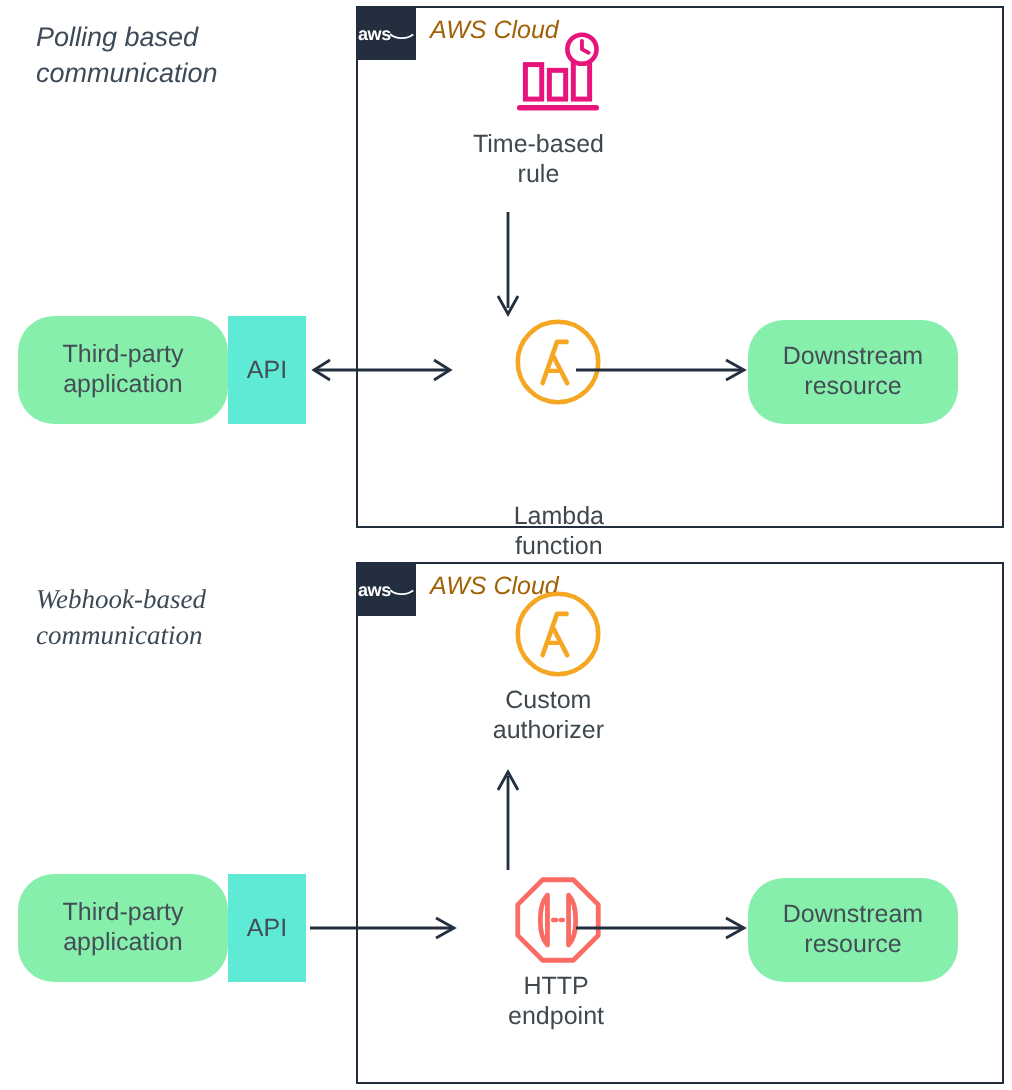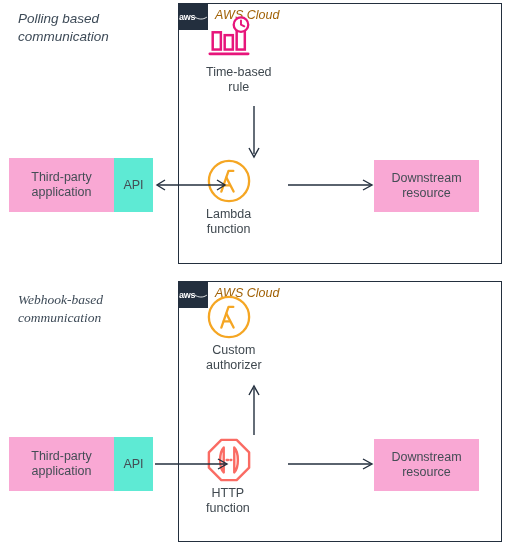--- a/index.html
+++ b/index.html
@@ -77,30 +77,30 @@
     box-sizing: border-box;
     display: flex;
     align-items: center;
     justify-content: center;
     text-align: center;
     font-size: 12.5px;
     line-height: 15px;
     color: #444d55;
     white-space: pre-line;
   }
-  .fill-blue { background: #f9a8d4; }
+  .fill-blue { background: #86efac; border-radius: 18px; }
   .fill-peach { background: #5eead4; }
 
   
   .icon-node {
     position: absolute;
     width: 96px;
     display: flex;
     flex-direction: column;
-    align-items: flex-start;
+    align-items: flex-end;
   }
   .icon-node .glyph {
     width: 46px;
     height: 46px;
     display: block;
   }
   .icon-node .caption {
     margin-top: 3px;
     font-size: 12.5px;
     line-height: 15px;
@@ -150,21 +150,21 @@
     </svg>
     <div class="caption">Time-based
 rule</div>
   </div>
 
   <svg class="connector" style="left:246px; top:106px; width:16px; height:56px;" viewBox="0 0 16 56">
     <line x1="8" y1="0" x2="8" y2="48"></line>
     <polyline points="3,42 8,51 13,42"></polyline>
   </svg>
 
-  <div class="icon-node" style="left:206px; top:158px;">
+  <div class="icon-node" style="left:206px; top:158px;gap:44px;">
     <svg class="glyph" viewBox="0 0 48 48">
       <circle cx="24" cy="24" r="21" fill="none" stroke="#f5a623" stroke-width="2.4"></circle>
       <path d="M16 35 L23.5 13.5 L28.5 13.5" stroke="#f5a623" stroke-width="2.4" fill="none" stroke-linejoin="round" stroke-linecap="round"></path>
       <path d="M21.3 20.5 L28.8 35" stroke="#f5a623" stroke-width="2.4" fill="none" stroke-linecap="round"></path>
       <path d="M18.4 28.6 L24.5 28.6" stroke="#f5a623" stroke-width="2.2" fill="none" stroke-linecap="round"></path>
     </svg>
     <div class="caption">Lambda
 function</div>
   </div>
 
@@ -217,21 +217,21 @@
   </svg>
 
   <div class="icon-node" style="left:206px; top:437px;">
     <svg class="glyph" viewBox="0 0 48 48">
       <polygon points="16,3 32,3 45,16 45,32 32,45 16,45 3,32 3,16" fill="none" stroke="#fa6b63" stroke-width="2.5" stroke-linejoin="round"></polygon>
       <path d="M18.5 11 C13.5 16 13.5 32 18.5 37 L18.5 11 Z" fill="none" stroke="#fa6b63" stroke-width="2.5" stroke-linejoin="round"></path>
       <path d="M29.5 11 C34.5 16 34.5 32 29.5 37 L29.5 11 Z" fill="none" stroke="#fa6b63" stroke-width="2.5" stroke-linejoin="round"></path>
       <line x1="21.5" y1="24" x2="26.5" y2="24" stroke="#fa6b63" stroke-width="2.4" stroke-linecap="round" stroke-dasharray="1.6 2.4"></line>
     </svg>
     <div class="caption">HTTP
-function</div>
+endpoint</div>
   </div>
 
   <div class="rect-node fill-blue" style="left:9px; top:437px; width:105px; height:54px;">Third-party
 application</div>
   <div class="rect-node fill-peach" style="left:114px; top:437px; width:39px; height:54px;">API</div>
 
   <svg class="connector" style="left:155px; top:455px; width:74px; height:18px;" viewBox="0 0 74 18">
     <line x1="0" y1="9" x2="71" y2="9"></line>
     <polyline points="63,4 72,9 63,14"></polyline>
   </svg>

